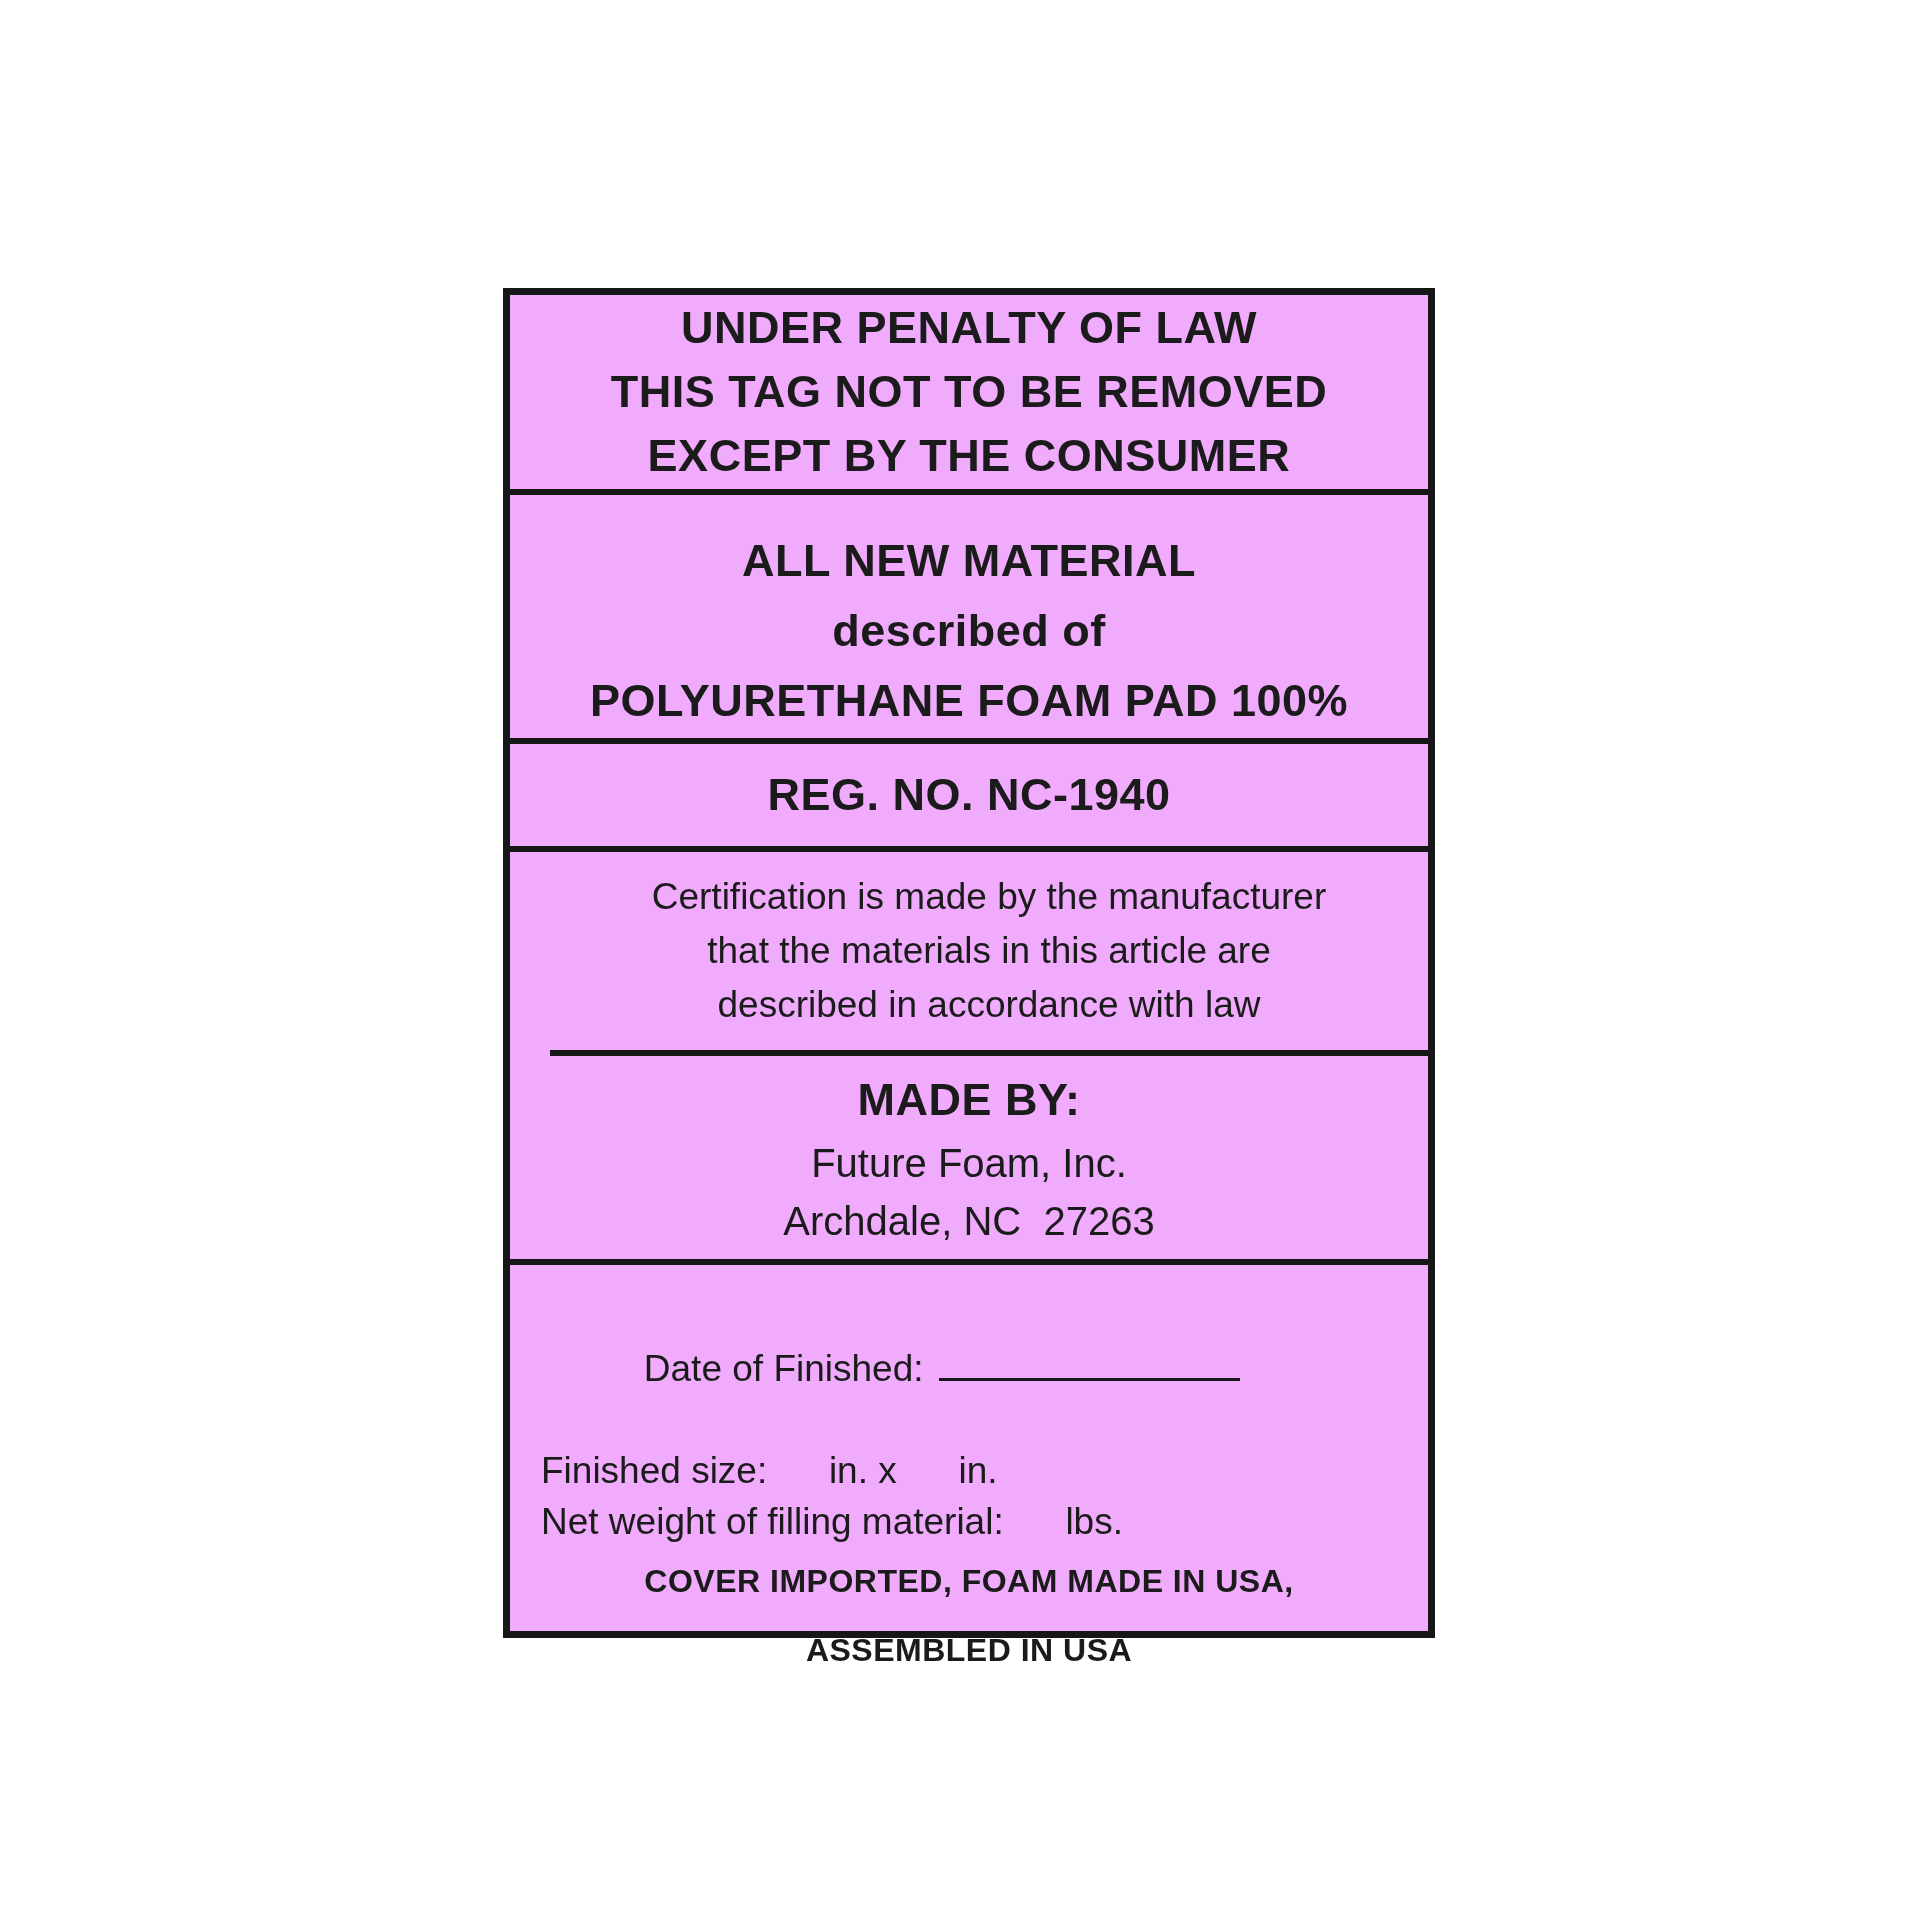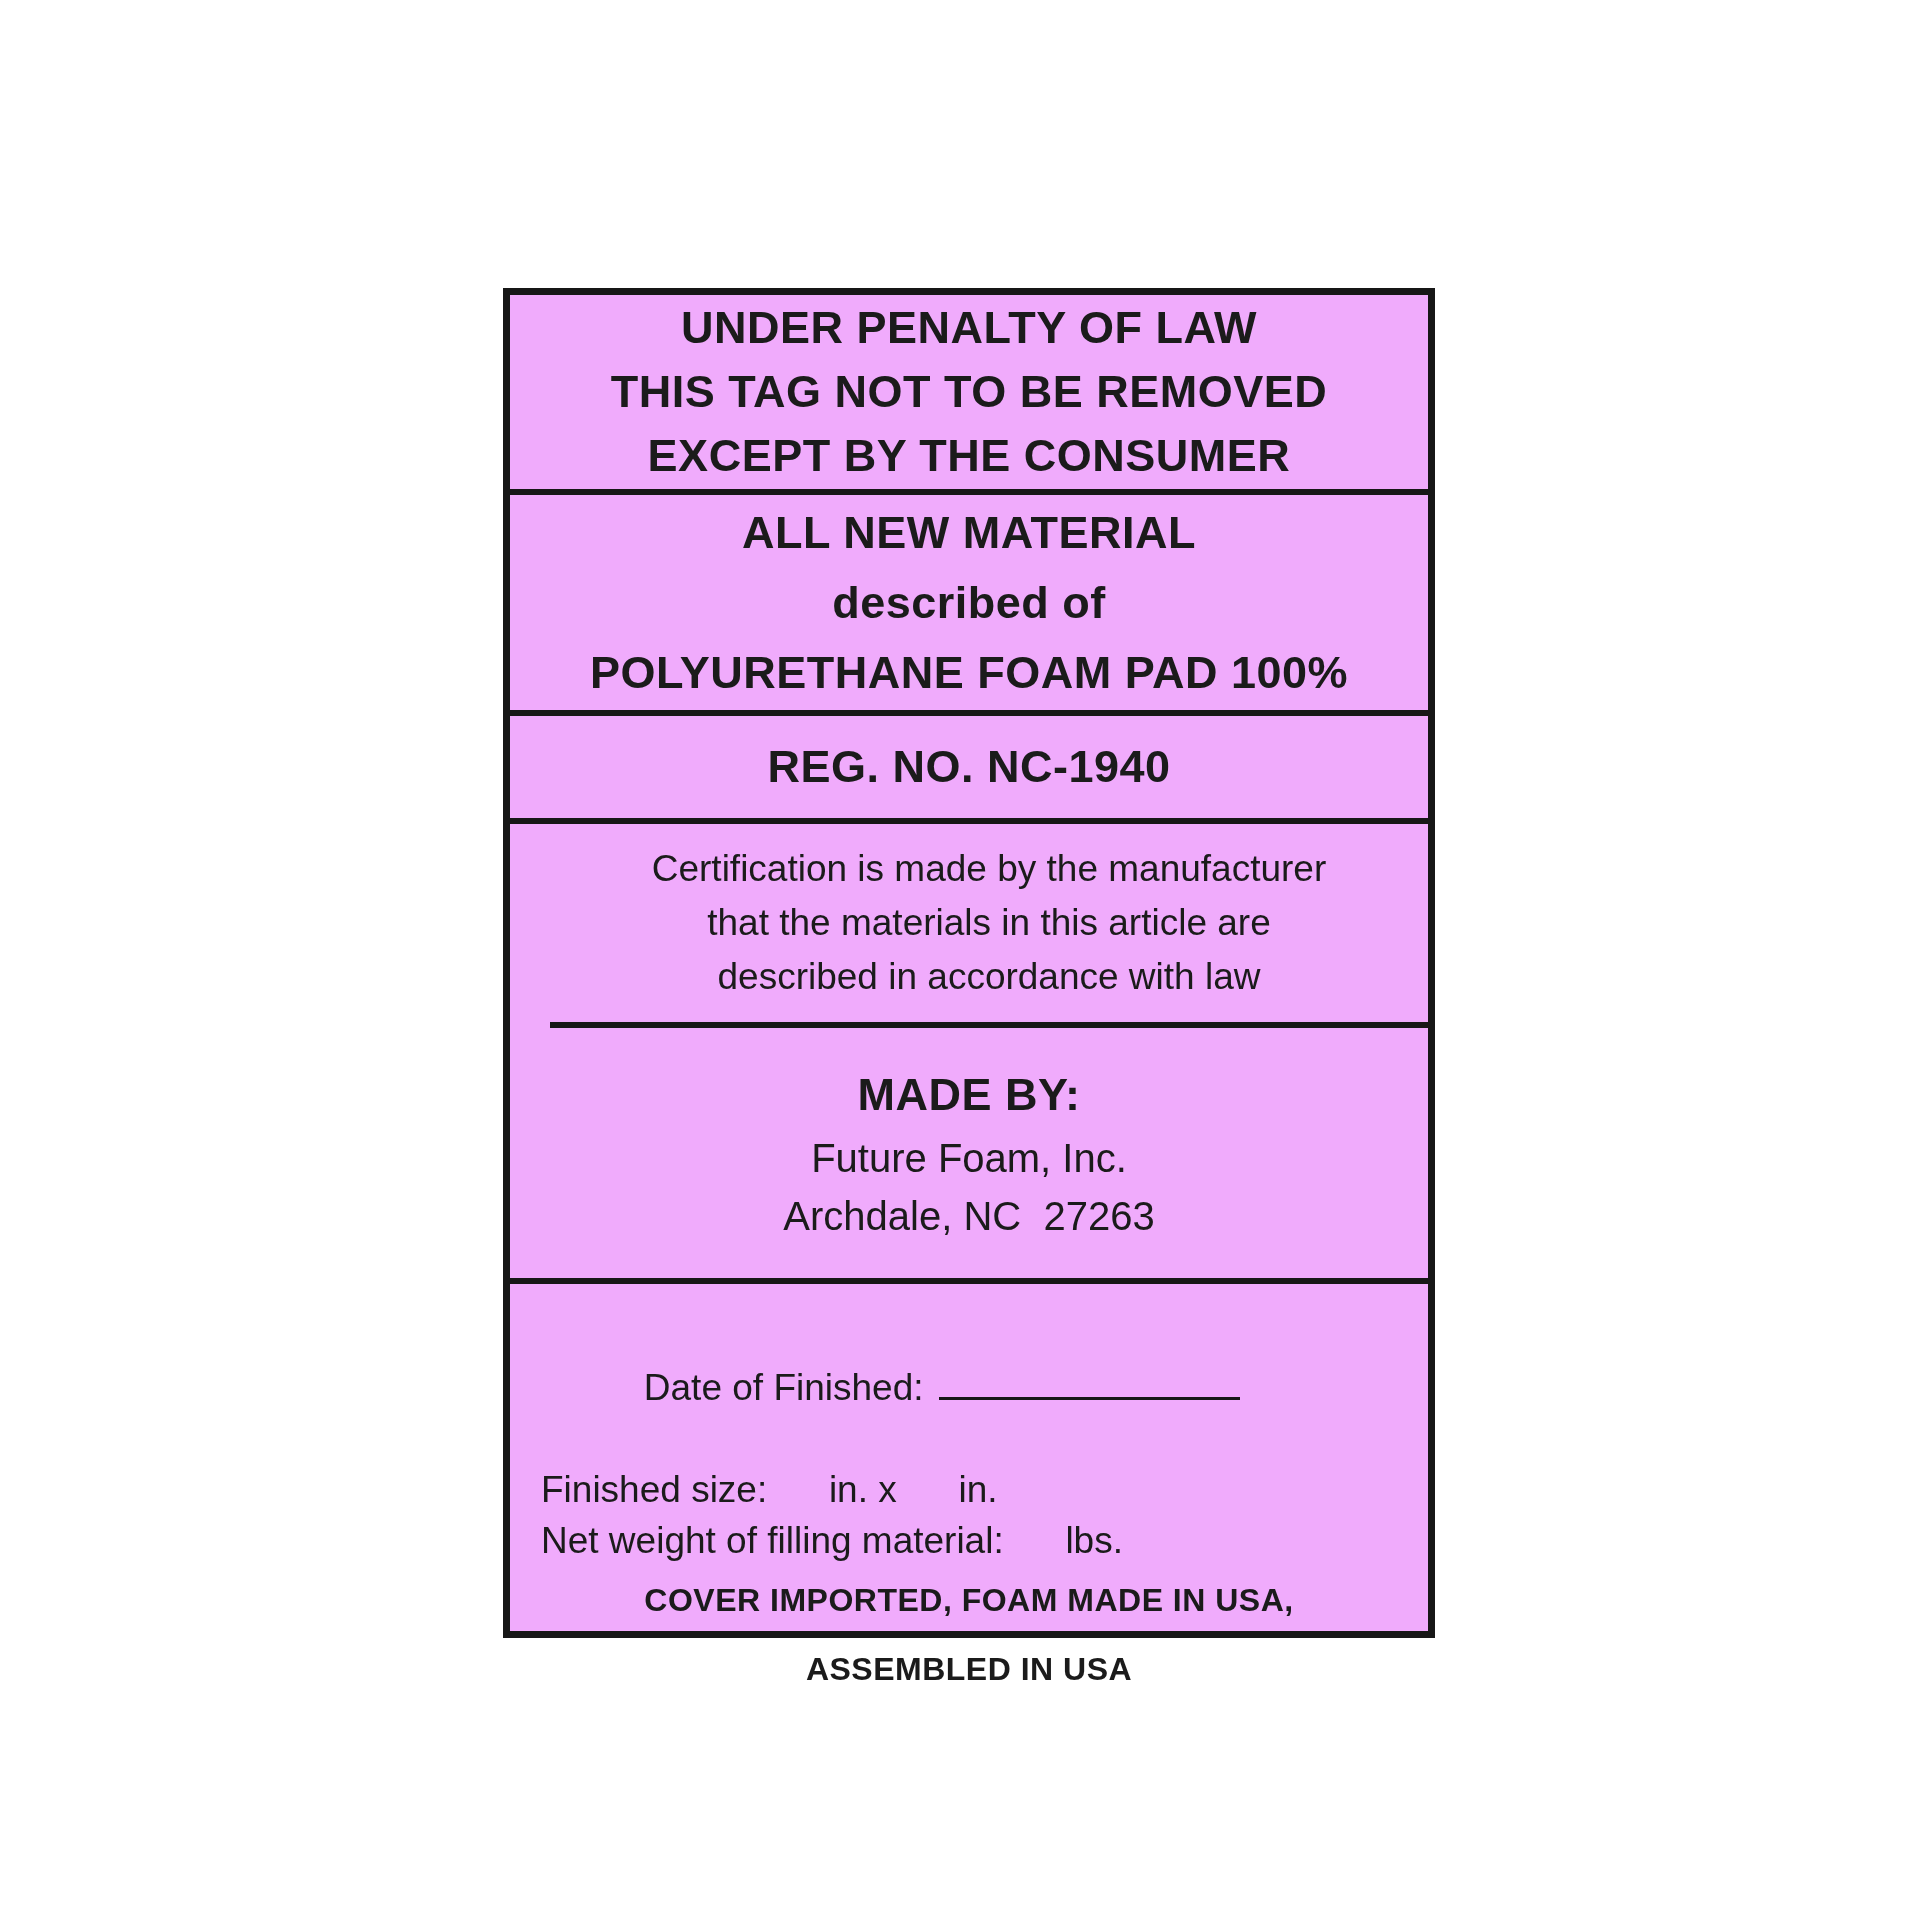--- a/index.html
+++ b/index.html
@@ -33,24 +33,24 @@
     box-sizing: border-box;
     border-bottom: 6.8px solid #171717;
     display: flex;
     flex-direction: column;
     justify-content: center;
     align-items: center;
     text-align: center;
     flex: none;
   }
   .sec-penalty   { height: 200px; }
-  .sec-material  { height: 221px; }
+  .sec-material  { height: 221px; margin-top: 28px; }
   .sec-reg       { height: 108px; }
   .sec-cert      { height: 204px; margin-left: 40px; }
-  .sec-madeby    { height: 256px; }
+  .sec-madeby    { height: 209px; }
   .sec-details   {
     flex: 1 1 auto;
     border-bottom: none;
     align-items: stretch;
     text-align: left;
     justify-content: flex-start;
   }
   .bold-lg {
     font-weight: 700;
     font-size: 45px;

